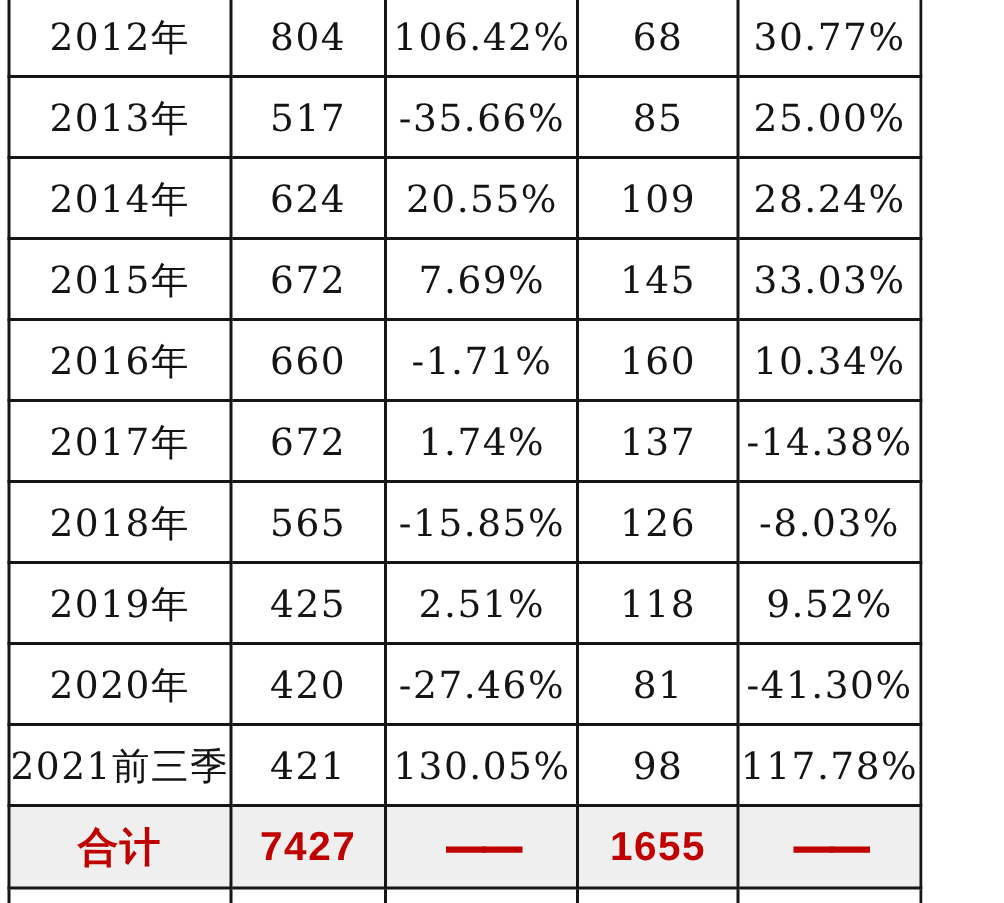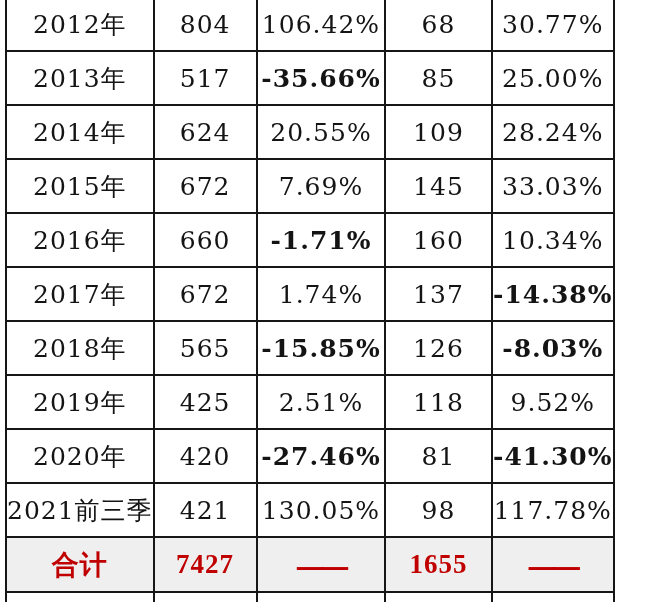--- a/index.html
+++ b/index.html
@@ -28,26 +28,26 @@
     color:var(--text);
     font-size:25px;
     padding:0;
     overflow:hidden;white-space:nowrap;
   }
   tr.data-row{height:54px;}
   tr.data-row:first-child{height:53px;}
   tr.data-row:first-child td{border-top:none;}
   td.year-cell{font-size:25px;letter-spacing:1px;}
   td.pct-cell,td.num-cell{letter-spacing:1px;}
-  td.neg{color:var(--neg);font-weight:bold;}
+  td.neg{color:var(--neg);}
   tr.total-row{height:55px;}
   tr.total-row td{
     background:var(--total-bg);
     color:var(--total-red);
-    font-family:Liberation Serif, serif;
+    font-family:Liberation Sans, sans-serif;
     font-weight:700;
     font-size:27px;
     letter-spacing:1px;
   }
   .dash-text{
     display:inline-block;
     font-weight:900;
     letter-spacing:-3px;
     transform:scaleY(1.6);
     color:var(--total-red);

